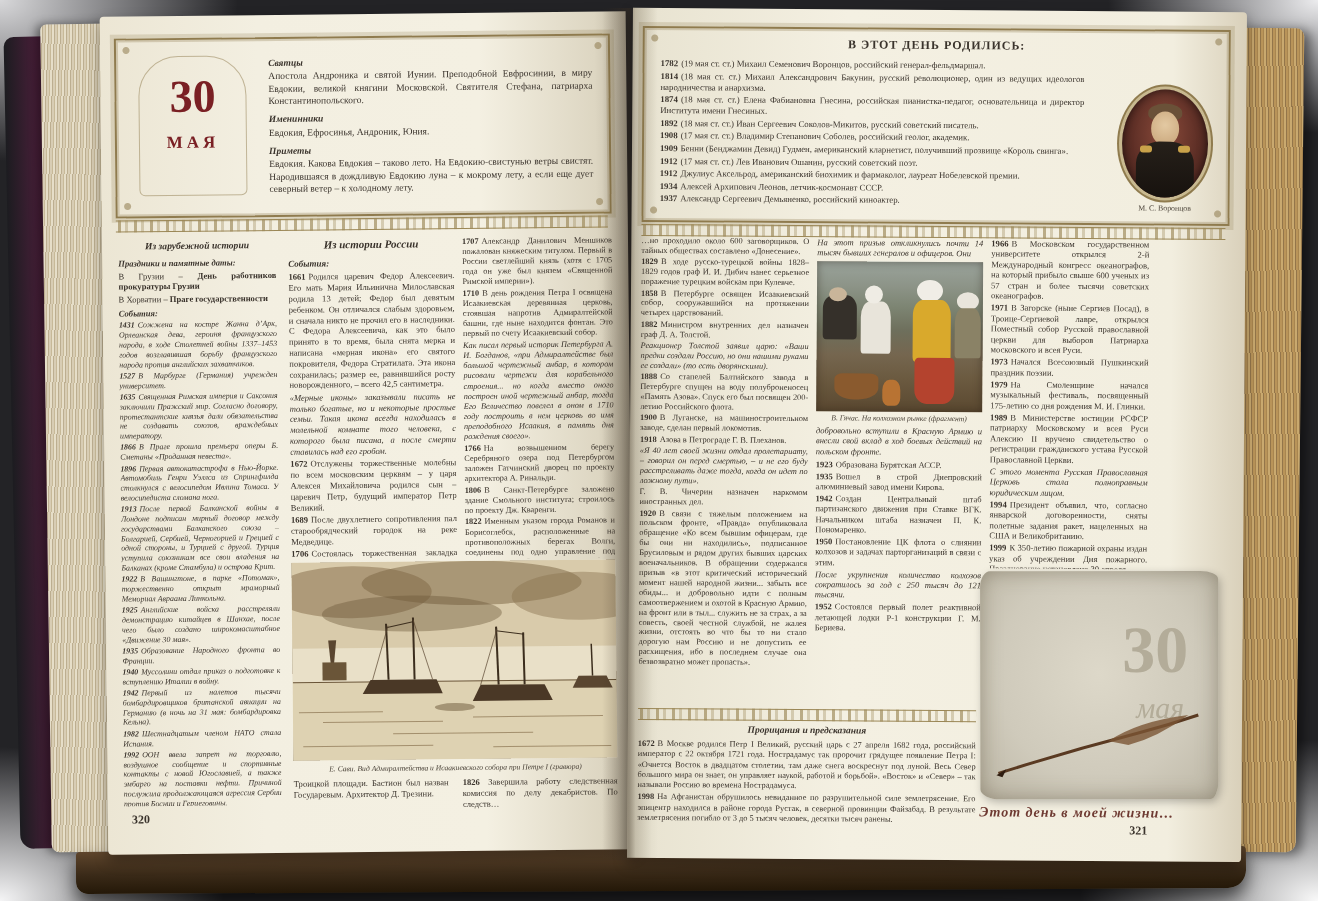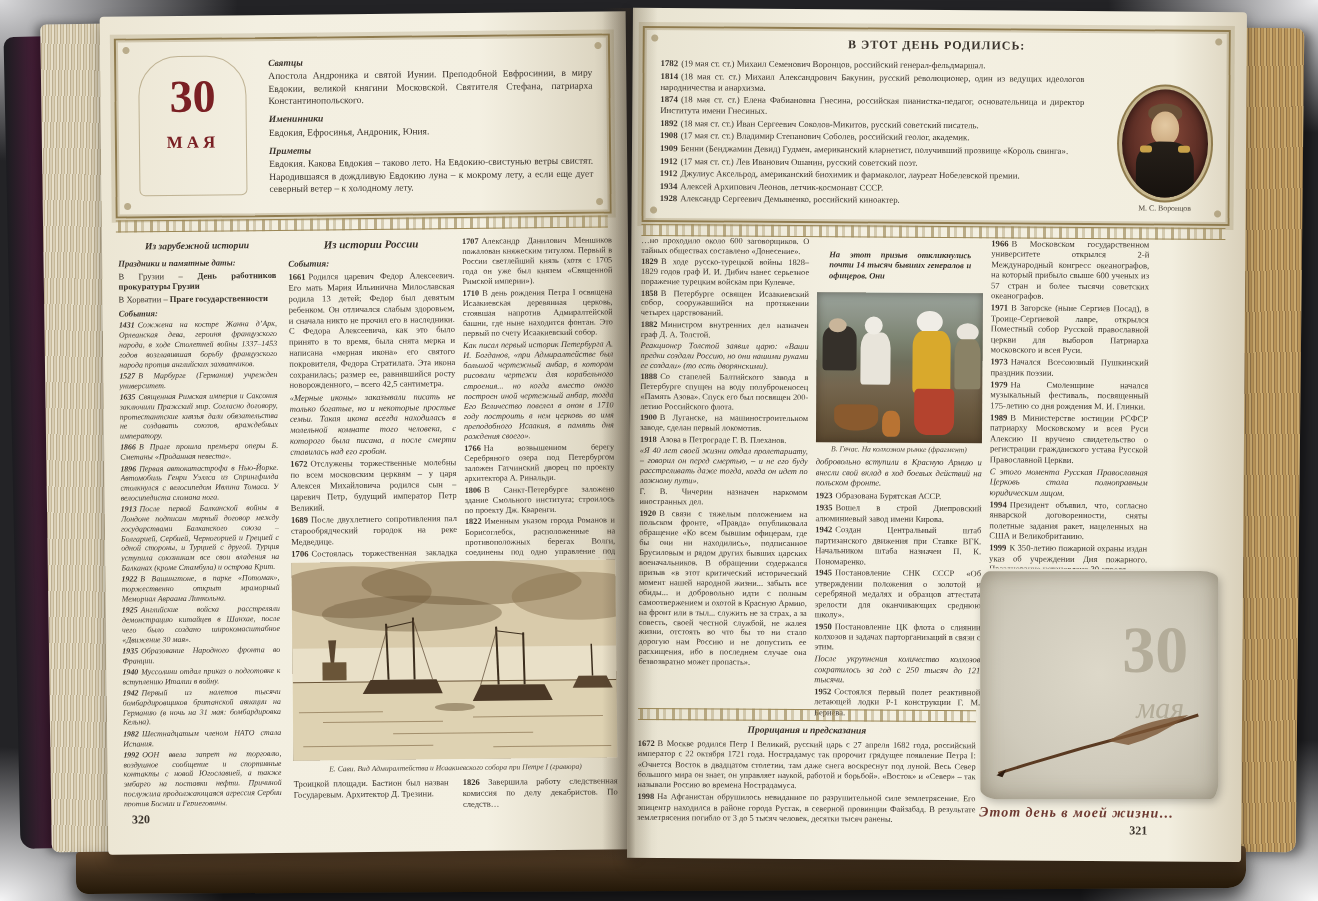--- a/index.html
+++ b/index.html
@@ -241,21 +241,21 @@
 
       <p class="ev"><b class="yr">1782</b><span>(19 мая ст. ст.) Михаил Семенович Воронцов, российский генерал-фельдмаршал.</span></p>
           <p class="ev"><b class="yr">1814</b><span>(18 мая ст. ст.) Михаил Александрович Бакунин, русский революционер, один из ведущих идеологов народничества и анархизма.</span></p>
           <p class="ev"><b class="yr">1874</b><span>(18 мая ст. ст.) Елена Фабиановна Гнесина, российская пианистка-педагог, основательница и директор Института имени Гнесиных.</span></p>
           <p class="ev"><b class="yr">1892</b><span>(18 мая ст. ст.) Иван Сергеевич Соколов-Микитов, русский советский писатель.</span></p>
           <p class="ev"><b class="yr">1908</b><span>(17 мая ст. ст.) Владимир Степанович Соболев, российский геолог, академик.</span></p>
           <p class="ev"><b class="yr">1909</b><span>Бенни (Бенджамин Девид) Гудмен, американский кларнетист, получивший прозвище «Король свинга».</span></p>
           <p class="ev"><b class="yr">1912</b><span>(17 мая ст. ст.) Лев Иванович Ошанин, русский советский поэт.</span></p>
           <p class="ev"><b class="yr">1912</b><span>Джулиус Аксельрод, американский биохимик и фармаколог, лауреат Нобелевской премии.</span></p>
           <p class="ev"><b class="yr">1934</b><span>Алексей Архипович Леонов, летчик-космонавт СССР.</span></p>
-          <p class="ev"><b class="yr">1928</b><span>Александр Сергеевич Демьяненко, российский киноактер.</span></p>
+          <p class="ev"><b class="yr">1937</b><span>Александр Сергеевич Демьяненко, российский киноактер.</span></p>
         </div>
       <div class="portrait">
         <div class="po-hair"></div>
         <div class="po-face"></div>
         <div class="po-coat"></div>
         <div class="po-epaulette"></div>
       </div>
       <div class="portrait-cap">М. С. Воронцов</div>
     </div>
     <div class="divider" style="left:10px;top:216px;width:584px;"></div>
@@ -271,42 +271,41 @@
           <p class="ev"><b class="yr">1888</b><span>Со стапелей Балтийского завода в Петербурге спущен на воду полуброненосец «Память Азова». Спуск его был посвящен 200-летию Российского флота.</span></p>
           <p class="ev"><b class="yr">1900</b><span>В Луганске, на машиностроительном заводе, сделан первый локомотив.</span></p>
           <p class="ev"><b class="yr">1918</b><span>Азова в Петрограде Г. В. Плеханов.</span></p>
           <p class="ev em"><b class="yr"></b><span>«Я 40 лет своей жизни отдал пролетариату, – говорил он перед смертью, – и не его буду расстреливать даже тогда, когда он идет по ложному пути».</span></p>
           <p class="ev"><b class="yr"></b><span>Г. В. Чичерин назначен наркомом иностранных дел.</span></p>
           <p class="ev"><b class="yr">1920</b><span>В связи с тяжелым положением на польском фронте, «Правда» опубликовала обращение «Ко всем бывшим офицерам, где бы они ни находились», подписанное Брусиловым и рядом других бывших царских военачальников. В обращении содержался призыв «в этот критический исторический момент нашей народной жизни... забыть все обиды... и добровольно идти с полным самоотвержением и охотой в Красную Армию, на фронт или в тыл... служить не за страх, а за совесть, своей честной службой, не жалея жизни, отстоять во что бы то ни стало дорогую нам Россию и не допустить ее расхищения, ибо в последнем случае она безвозвратно может пропасть».</span></p>
         </div>
     </div>
 
     <div class="col2">
-      <p class="ev em" style="margin:12px;font-weight:bold;">На этот призыв откликнулись почти 14 тысяч бывших генералов и офицеров. Они</p>
+      <p class="ev em" style="margin:0;">На этот призыв откликнулись почти 14 тысяч бывших генералов и офицеров. Они</p>
       <div class="painting">
         <div class="pt" style="left:6px;top:34px;width:34px;height:44px;background:#35302a;border-radius:30% 30% 10% 10%;"></div>
         <div class="pt" style="left:12px;top:26px;width:18px;height:14px;background:#c9b59a;"></div>
         <div class="pt" style="left:44px;top:40px;width:30px;height:52px;background:#e8e4da;border-radius:30% 30% 8% 8%;"></div>
         <div class="pt" style="left:48px;top:24px;width:18px;height:18px;background:#efece4;"></div>
         <div class="pt" style="left:100px;top:18px;width:26px;height:22px;background:#f0ede6;"></div>
         <div class="pt" style="left:96px;top:38px;width:38px;height:62px;background:#d9a92c;border-radius:26% 26% 8% 8%;"></div>
         <div class="pt" style="left:98px;top:96px;width:40px;height:46px;background:#b4432e;border-radius:10% 10% 30% 30%;"></div>
         <div class="pt" style="left:140px;top:30px;width:22px;height:18px;background:#e9e5dc;"></div>
         <div class="pt" style="left:138px;top:46px;width:26px;height:50px;background:#8a8266;border-radius:30% 30% 8% 8%;"></div>
         <div class="pt" style="left:18px;top:112px;width:44px;height:26px;background:#8a5a2e;border-radius:20% 20% 45% 45%;"></div>
         <div class="pt" style="left:66px;top:118px;width:18px;height:26px;background:#b87333;border-radius:40% 40% 30% 30%;"></div>
       </div>
       <div class="caption" style="position:static;width:166px;margin-bottom:3px;">В. Гячас. На колхозном рынке (фрагмент)</div>
       <p class="ev em" style="margin:0 0 3px;">добровольно вступили в Красную Армию и внесли свой вклад в ход боевых действий на польском фронте.</p>
       <div>
 
       <p class="ev"><b class="yr">1923</b><span>Образована Бурятская АССР.</span></p>
           <p class="ev"><b class="yr">1935</b><span>Вошел в строй Днепровский алюминиевый завод имени Кирова.</span></p>
           <p class="ev"><b class="yr">1942</b><span>Создан Центральный штаб партизанского движения при Ставке ВГК. Начальником штаба назначен П. К. Пономаренко.</span></p>
-          <p class="ev"><b class="yr">1945</b><span>Постановление СНК СССР «Об утверждении положения о золотой и серебряной медалях и образцов аттестата зрелости для оканчивающих среднюю школу».</span></p>
           <p class="ev"><b class="yr">1950</b><span>Постановление ЦК флота о слиянии колхозов и задачах парторганизаций в связи с этим.</span></p>
           <p class="ev em"><b class="yr"></b><span>После укрупнения количество колхозов сократилось за год с 250 тысяч до 121 тысячи.</span></p>
           <p class="ev"><b class="yr">1952</b><span>Состоялся первый полет реактивной летающей лодки Р-1 конструкции Г. М. Бериева.</span></p>
         </div>
     </div>
 
     <div class="col3">
       <div>
 
       <p class="ev"><b class="yr">1966</b><span>В Московском государственном университете открылся 2-й Международный конгресс океанографов, на который прибыло свыше 600 ученых из 57 стран и более тысячи советских океанографов.</span></p>

